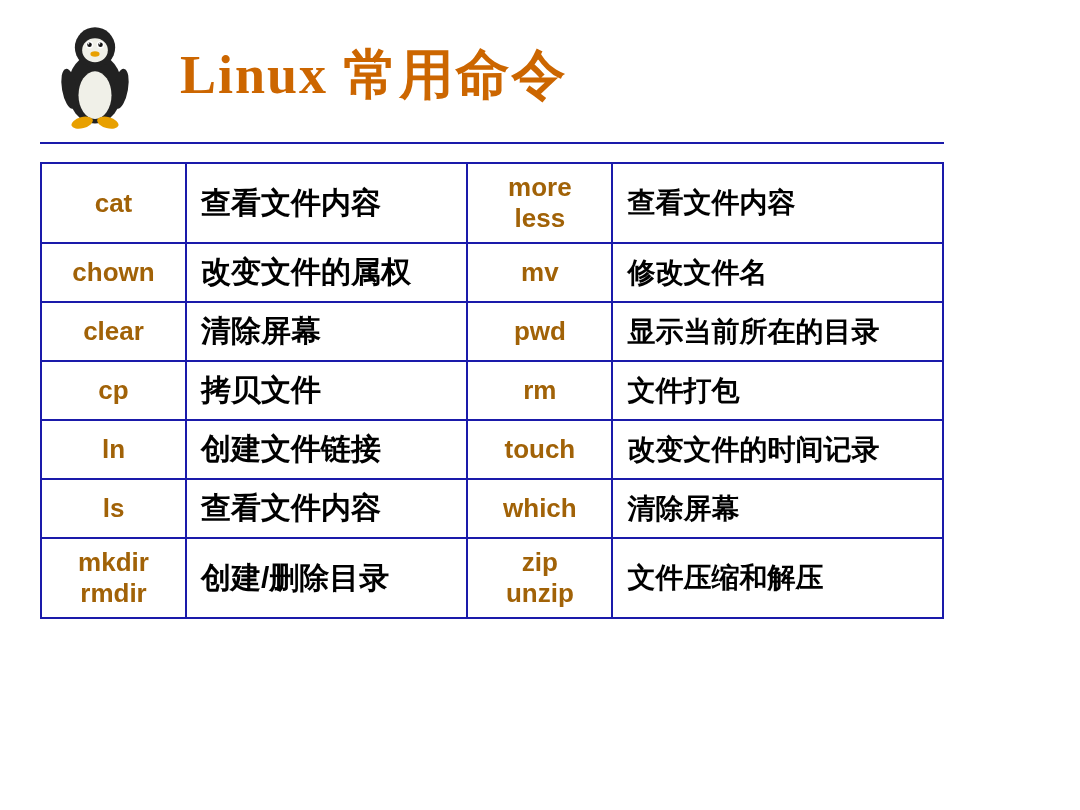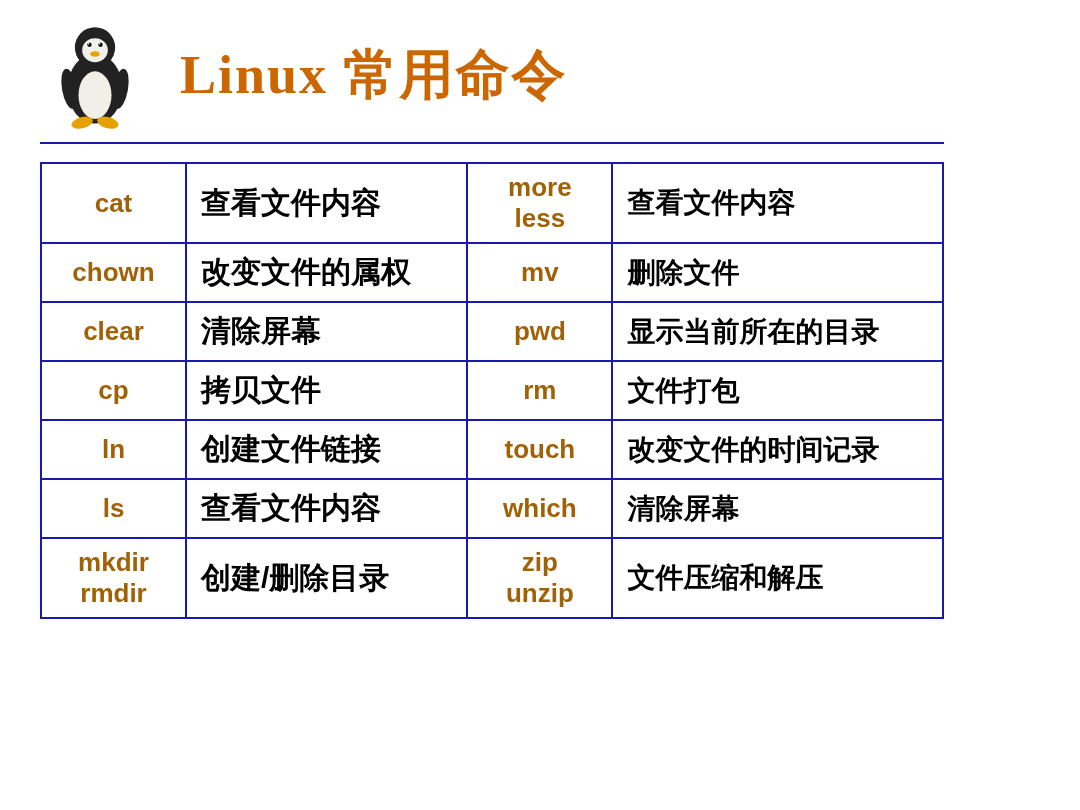--- a/index.html
+++ b/index.html
@@ -131,21 +131,21 @@
           <td class="cmd-cell">cat</td>
           <td class="desc-cell">查看文件内容</td>
           <td class="cmd-cell">more
 less</td>
           <td class="desc-cell-wide">查看文件内容</td>
         </tr>
         <tr>
           <td class="cmd-cell">chown</td>
           <td class="desc-cell">改变文件的属权</td>
           <td class="cmd-cell">mv</td>
-          <td class="desc-cell-wide">删除文件</td>
+          <td class="desc-cell-wide">修改文件名</td>
         </tr>
         <tr>
           <td class="cmd-cell">clear</td>
           <td class="desc-cell">清除屏幕</td>
           <td class="cmd-cell">pwd</td>
           <td class="desc-cell-wide">显示当前所在的目录</td>
         </tr>
         <tr>
           <td class="cmd-cell">cp</td>
           <td class="desc-cell">拷贝文件</td>

